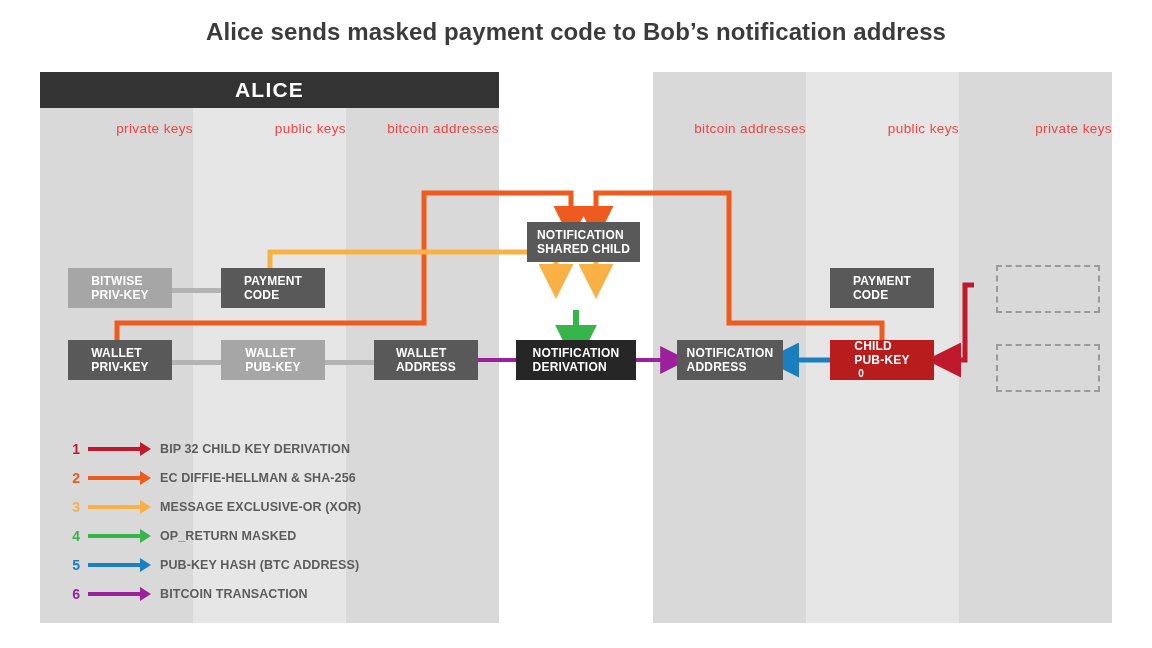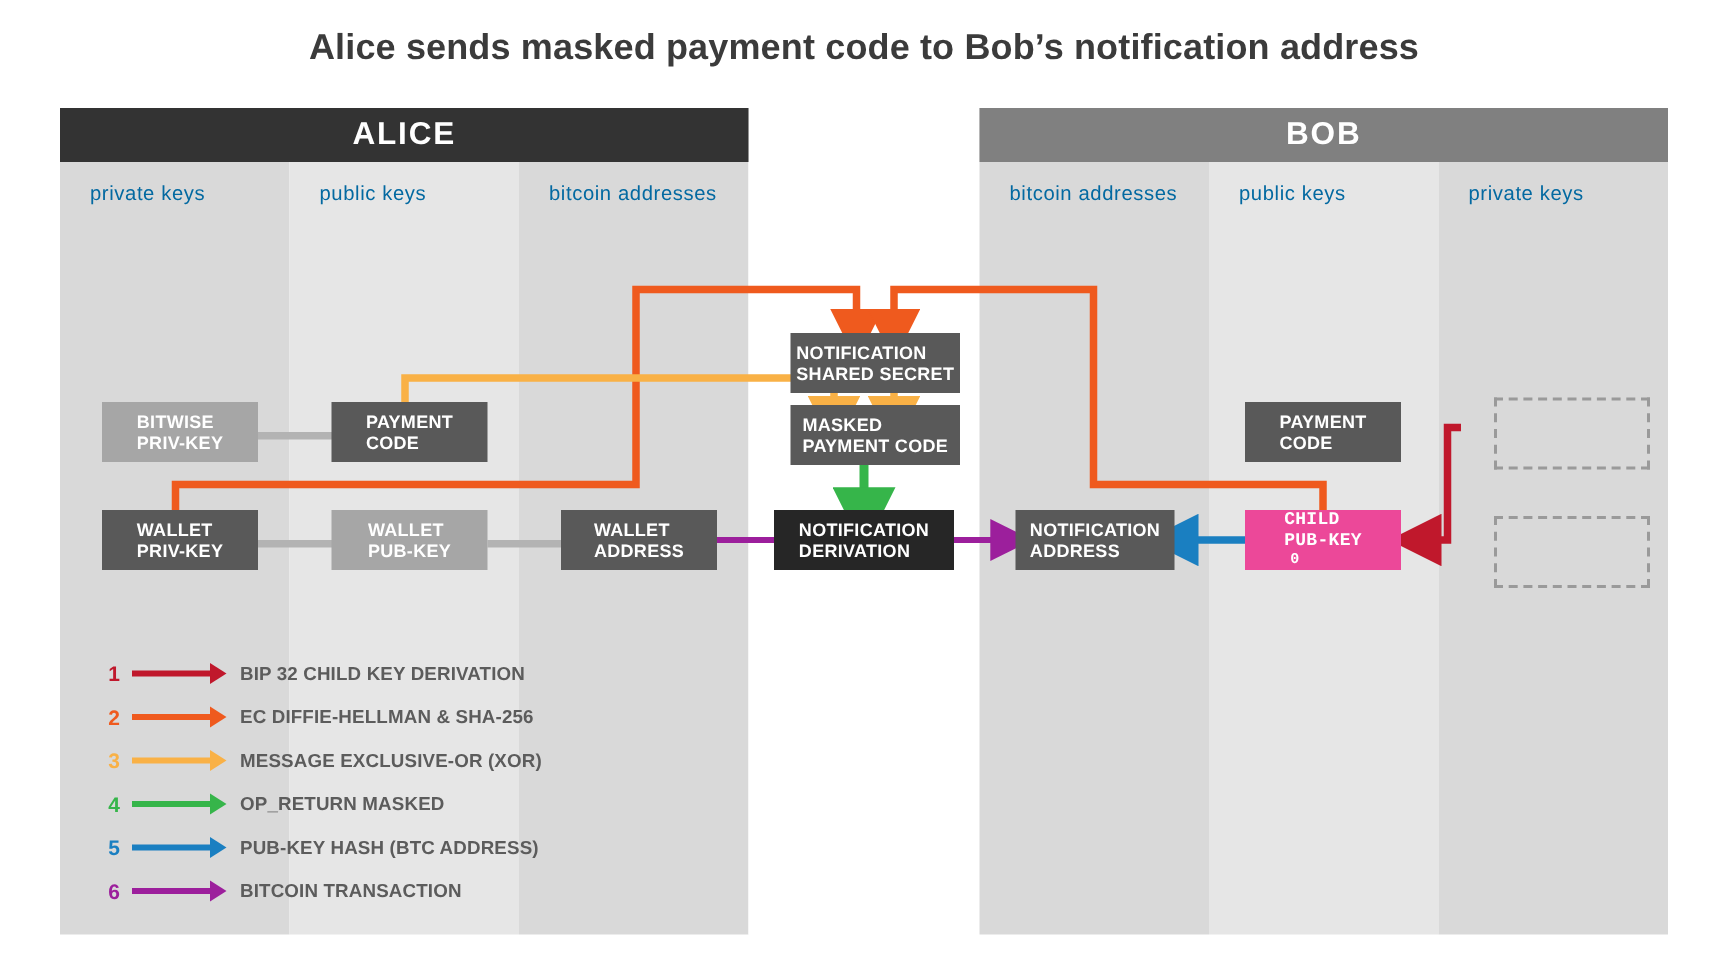--- a/index.html
+++ b/index.html
@@ -14,22 +14,22 @@
   }
   #canvas{
     position:absolute;left:40px;top:72px;width:912px;height:551px;
   }
   .band{position:absolute;top:0;height:551px;}
   .hdr{
     position:absolute;height:36px;line-height:36px;text-align:center;
     color:#ffffff;font-size:21px;font-weight:bold;letter-spacing:1.2px;
   }
   .colLabel{
-    position:absolute;top:44px;height:26px;line-height:26px;text-align:left;
-    font-size:13.5px;color:#0369a1;letter-spacing:0.4px;padding-left:20px;
+    position:absolute;top:44px;height:26px;line-height:26px;text-align:right;
+    font-size:13.5px;color:#ef4444;letter-spacing:0.4px;
   }
   .node{
     position:absolute;display:flex;align-items:center;justify-content:center;
     color:#ffffff;font-size:12px;font-weight:bold;
     line-height:14px;letter-spacing:0.2px;z-index:40;
   }
   .node span{display:block;}
   .node .sub{font-size:10px;font-weight:bold;}
   .ghost{position:absolute;border:2px dashed #9a9a9a;background:transparent;z-index:20;}
   .seg{position:absolute;z-index:30;}
@@ -55,23 +55,20 @@
   <div class="band" style="left: 153px; width: 153px; background: rgb(230, 230, 230);"></div>
   <div class="band" style="left: 306px; width: 153px; background: rgb(217, 217, 217);"></div>
   <div class="band" style="left: 459px; width: 154px; background: rgb(255, 255, 255);"></div>
   <div class="band" style="left: 613px; width: 153px; background: rgb(217, 217, 217);"></div>
   <div class="band" style="left: 766px; width: 153px; background: rgb(230, 230, 230);"></div>
   <div class="band" style="left: 919px; width: 153px; background: rgb(217, 217, 217);"></div>
 
   <div class="hdr" style="left: 0px; top: 0px; width: 459px; background: rgb(51, 51, 51);">
     <span>ALICE</span>
   </div>
-  <div class="hdr" style="left: 613px; top: 0px; width: 459px; background: rgb(128, 128, 128);">
-    <span>BOB</span>
-  </div>
 
   <div class="colLabel" style="left:0px;width:153px;">private keys</div>
   <div class="colLabel" style="left:153px;width:153px;">public keys</div>
   <div class="colLabel" style="left:306px;width:153px;">bitcoin addresses</div>
   <div class="colLabel" style="left:613px;width:153px;">bitcoin addresses</div>
   <div class="colLabel" style="left:766px;width:153px;">public keys</div>
   <div class="colLabel" style="left:919px;width:153px;">private keys</div>
 
   <div class="ghost" style="left:956px;top:193px;width:100px;height:44px;"></div>
   <div class="ghost" style="left:956px;top:272px;width:100px;height:44px;"></div>
@@ -131,30 +128,24 @@
   <div class="node" style="left: 181px; top: 196px; width: 104px; height: 40px; background: rgb(89, 89, 89);">
     <div>
       <span>PAYMENT</span>
       <span>CODE</span>
     </div>
   </div>
 
   <div class="node" style="left: 487px; top: 150px; width: 113px; height: 40px; background: rgb(89, 89, 89);">
     <div>
       <span>NOTIFICATION</span>
-      <span>SHARED SECRET</span>
-    </div>
-  </div>
-
-  <div class="node" style="left: 487px; top: 198px; width: 113px; height: 40px; background: rgb(89, 89, 89);">
-    <div>
-      <span>MASKED</span>
-      <span>PAYMENT CODE</span>
-    </div>
-  </div>
+      <span>SHARED CHILD</span>
+    </div>
+  </div>
+
 
   <div class="node" style="left: 790px; top: 196px; width: 104px; height: 40px; background: rgb(89, 89, 89);">
     <div>
       <span>PAYMENT</span>
       <span>CODE</span>
     </div>
   </div>
 
   <div class="node" style="left: 28px; top: 268px; width: 104px; height: 40px; background: rgb(89, 89, 89);">
     <div>
@@ -184,21 +175,21 @@
     </div>
   </div>
 
   <div class="node" style="left: 637px; top: 268px; width: 106px; height: 40px; background: rgb(89, 89, 89);">
     <div>
       <span>NOTIFICATION</span>
       <span>ADDRESS</span>
     </div>
   </div>
 
-  <div class="node" style="left: 790px; top: 268px; width: 104px; height: 40px; background: #ec4899; font-family: Liberation Mono, monospace;">
+  <div class="node" style="left: 790px; top: 268px; width: 104px; height: 40px; background: #b91c1c;">
     <div>
       <span>CHILD</span>
       <span>
           <span>PUB-KEY</span>
           <span class="sub" style="margin-left:4px;">0</span>
         </span>
     </div>
   </div>
 
   <div class="legend" style="left:26px;top:366px;width:330px;height:170px;">

